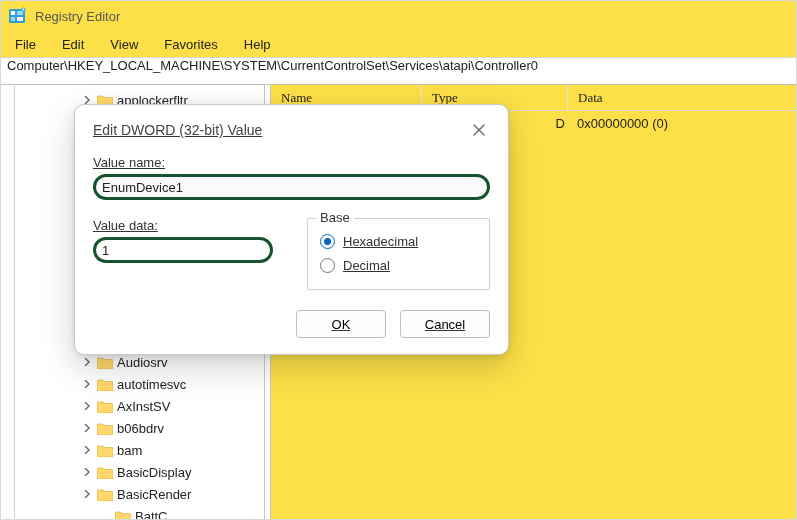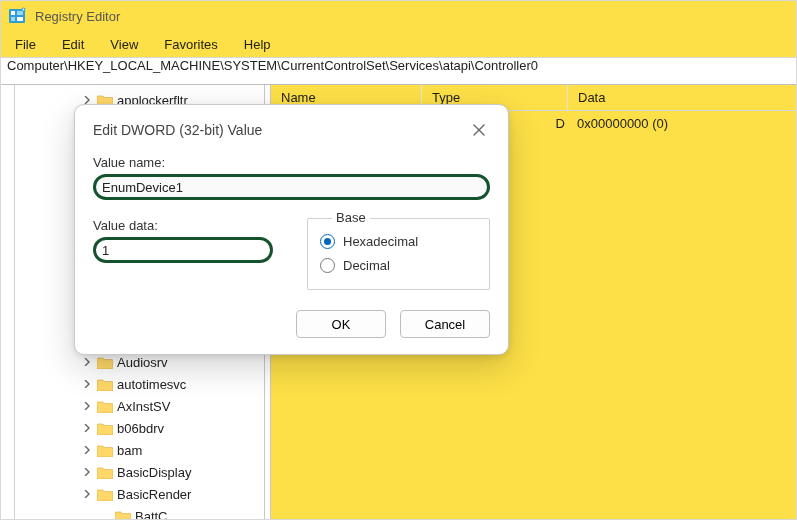--- a/index.html
+++ b/index.html
@@ -103,21 +103,21 @@
   .columns {
     display: flex;
     height: 26px;
     border-bottom: 1px solid #d8d8d8;
     align-items: center;
     font-size: 13px;
   }
   .col {
     padding: 0 10px;
     height: 100%;
-    display: flex; align-items: center;
+    display: flex; align-items: center; font-family: Liberation Serif, serif;
   }
   .col.name { width: 150px; }
   .col.type { width: 146px; border-left: 1px solid #e4e4e4; }
   .col.data { flex: 1; border-left: 1px solid #e4e4e4; text-align: center; }
   .row {
     display: flex;
     height: 24px;
     align-items: center;
     font-size: 13px;
   }
@@ -131,20 +131,21 @@
     position: absolute;
     left: 74px; top: 104px;
     width: 435px;
     background: #fff;
     border: 1px solid #c9c9c9;
     border-radius: 10px;
     box-shadow: 0 12px 34px rgba(0,0,0,0.18), 0 2px 6px rgba(0,0,0,0.10);
     padding: 14px 18px 16px 18px;
     font-size: 13px;
     color: #333;
+    text-decoration: underline;
   }
   .dlg-title-row {
     display: flex; align-items: center; justify-content: space-between;
     margin-bottom: 14px;
   }
   .dlg-title { font-size: 14px; color: #444; }
   .dlg-close {
     width: 22px; height: 22px;
     display:flex; align-items:center; justify-content:center;
     color: #666; cursor: pointer; border-radius:3px;
@@ -169,21 +170,21 @@
   .dlg-left { width: 180px; }
   .dlg-right { flex: 1; }
   .fieldset {
     border: 1px solid #d0d0d0;
     border-radius: 2px;
     padding: 10px 12px 12px 12px;
     position: relative;
   }
   .fieldset .legend {
     position: absolute;
-    top: -9px; left: 24px;
+    top: -9px; left: 8px;
     background: #fff;
     padding: 0 4px;
     font-size: 13px;
     color: #333;
   }
   .radio-row {
     display: flex; align-items: center;
     gap: 8px;
     height: 24px;
     cursor: pointer;

